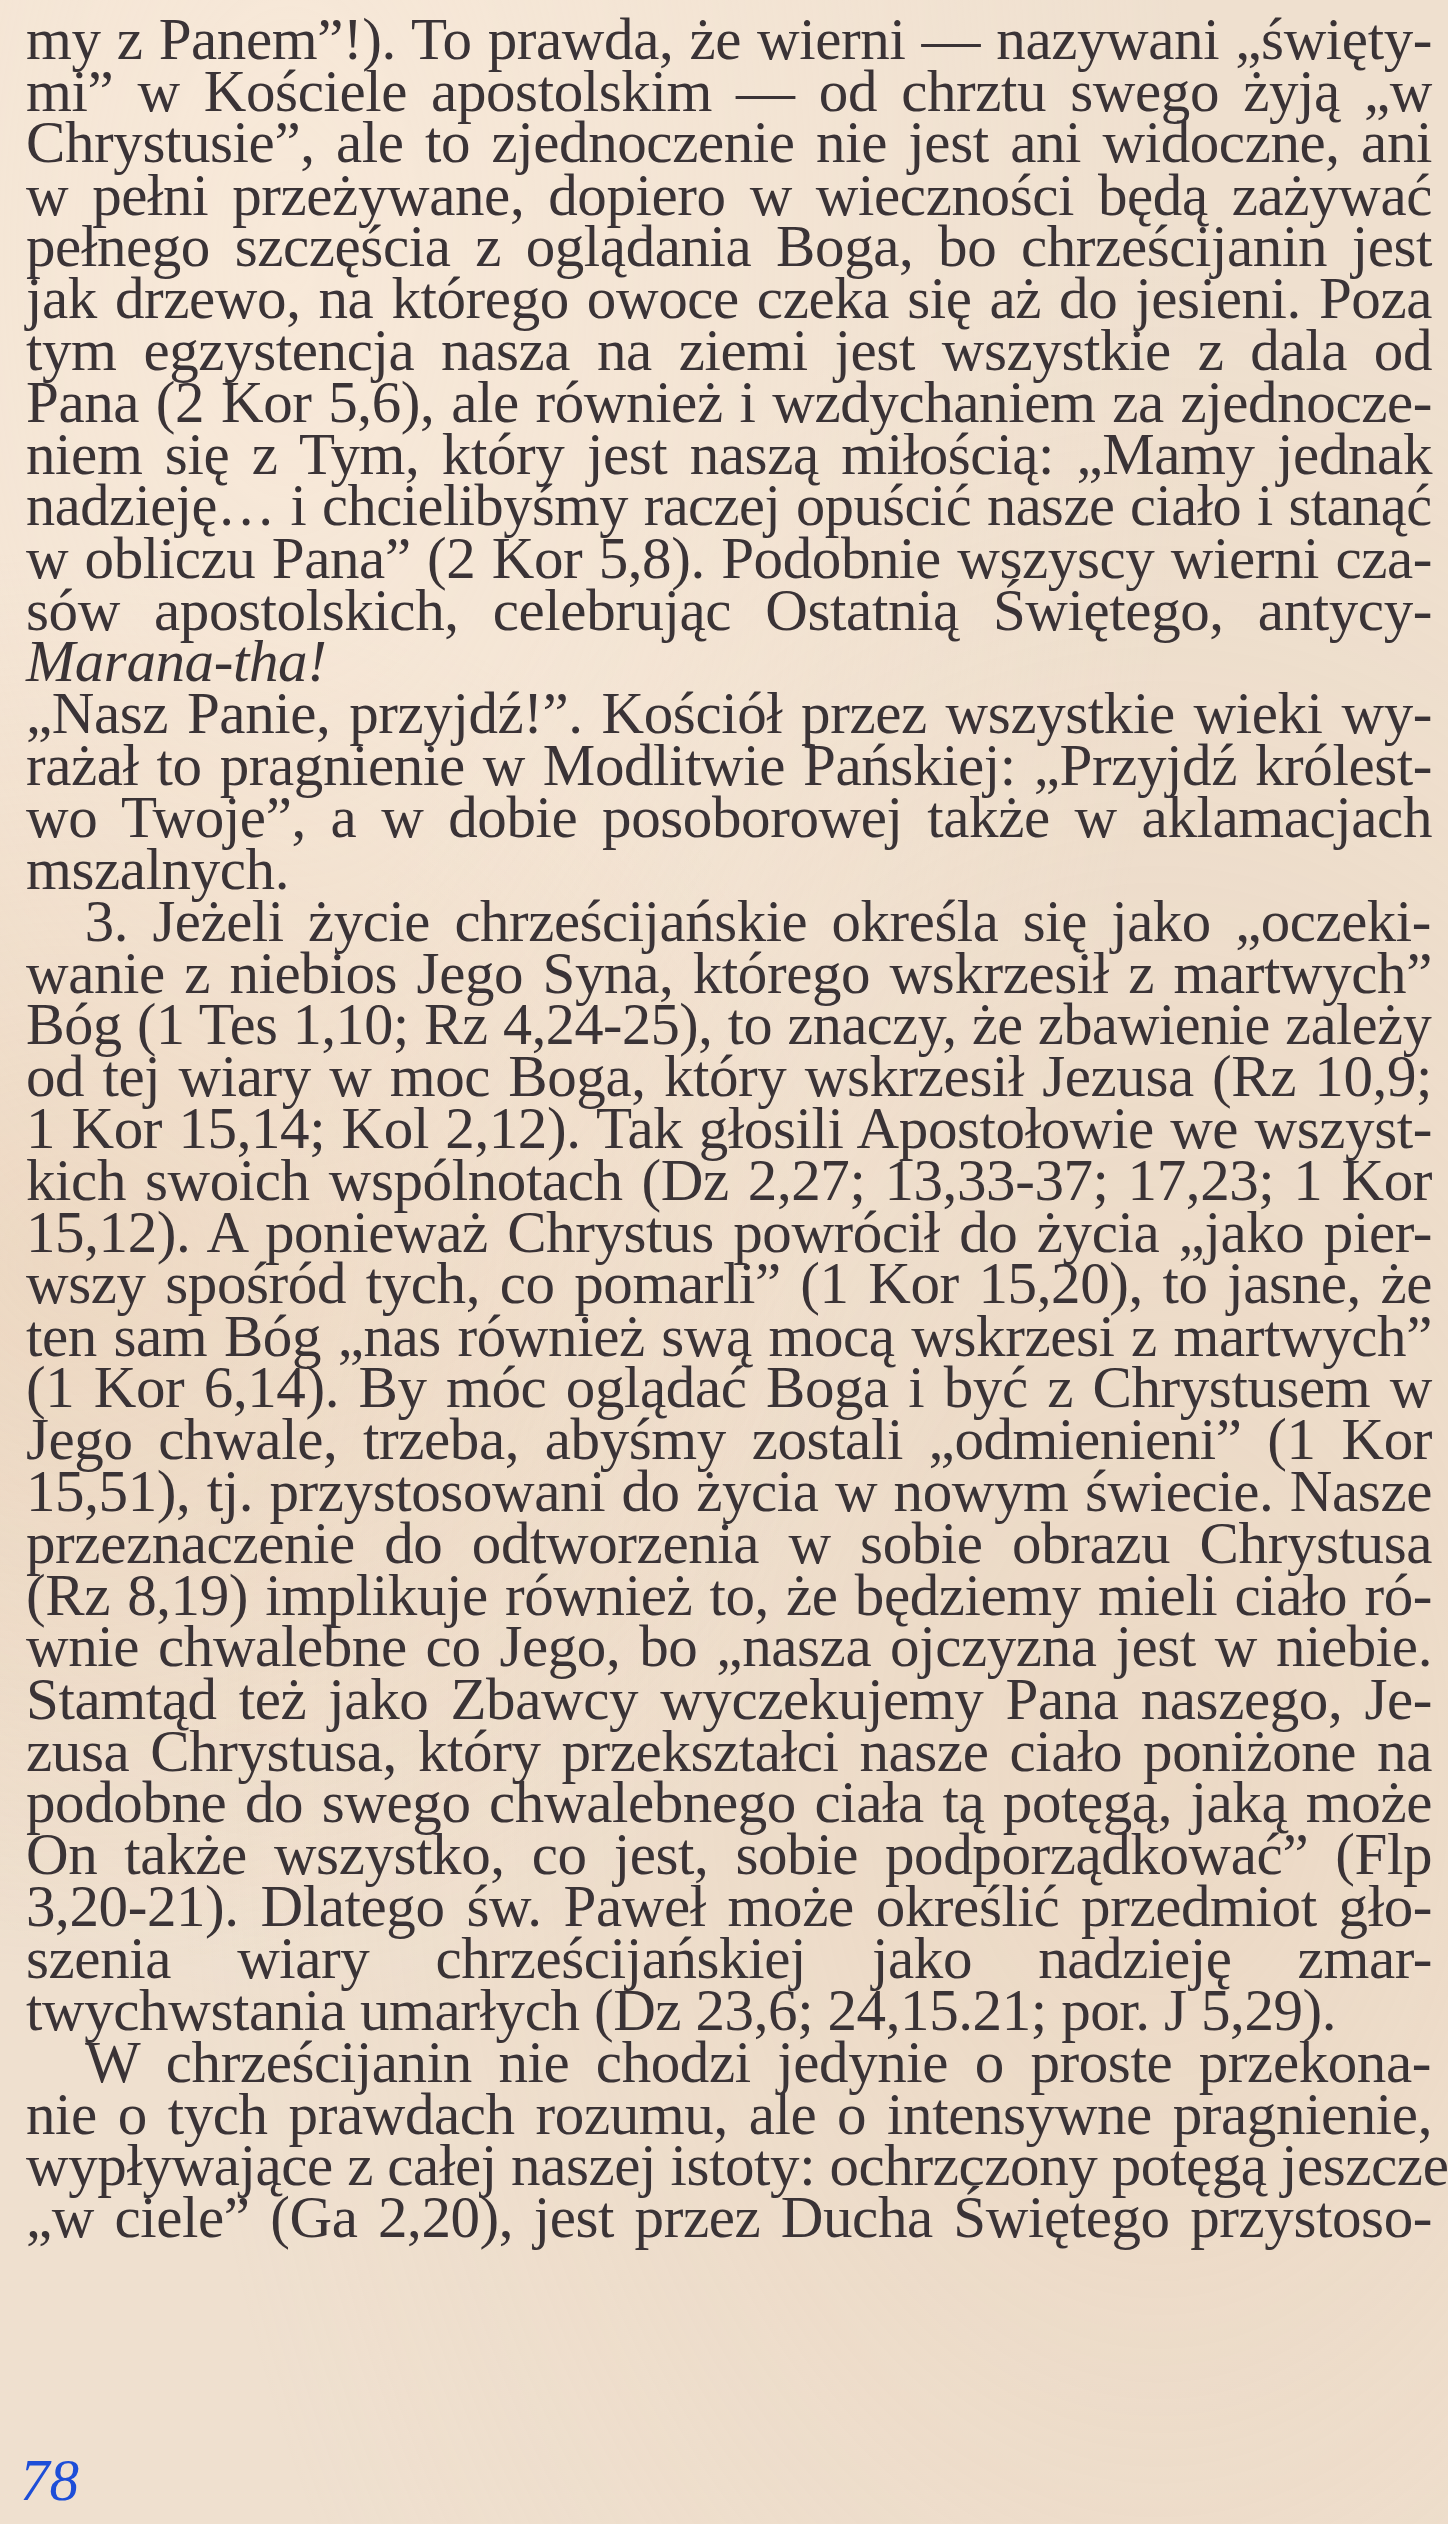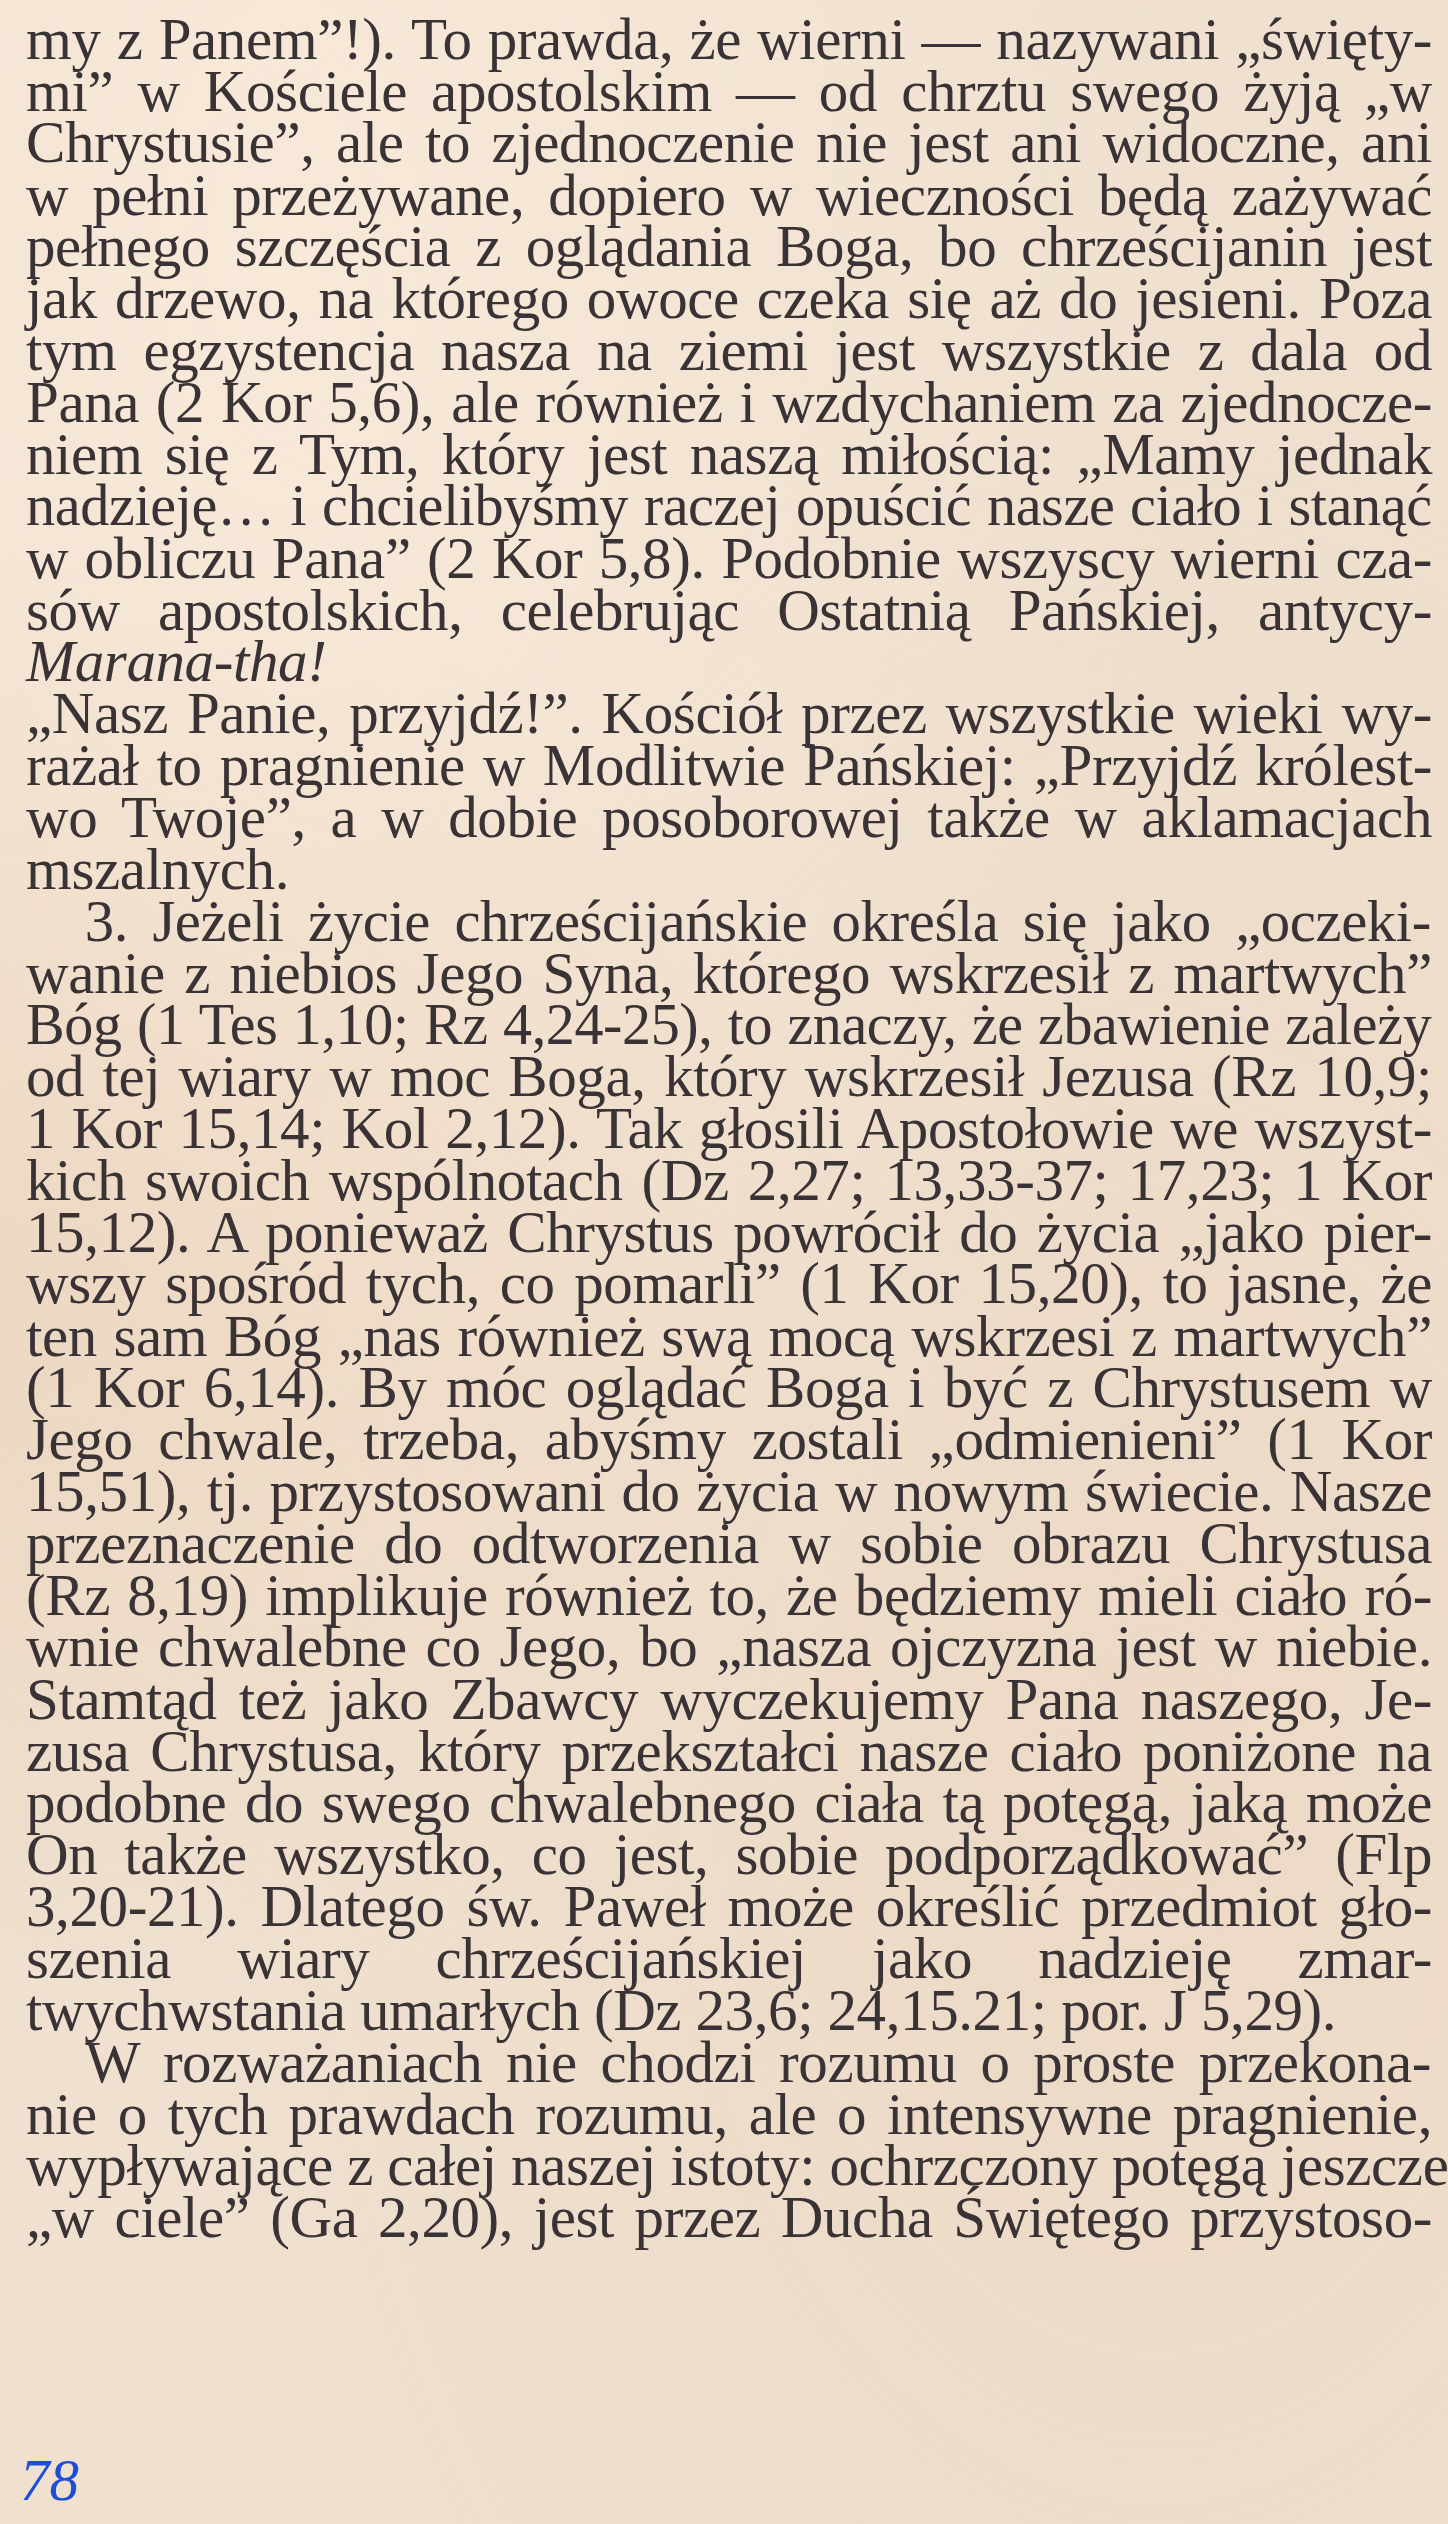--- a/index.html
+++ b/index.html
@@ -91,21 +91,21 @@
       <div class="line" style="top: 421px; width: 1406px;">
         <span class="justify" style="width: 1406px; display: block; text-align-last: justify;">niem się z Tym, który jest naszą miłością: „Mamy jednak</span>
       </div>
       <div class="line" style="top: 472px; width: 1406px; transform: scaleX(0.9878);">
         <span class="justify" style="width: 1423px; display: block; text-align-last: justify;">nadzieję… i chcielibyśmy raczej opuścić nasze ciało i stanąć</span>
       </div>
       <div class="line" style="top: 525px; width: 1406px;">
         <span class="justify" style="width: 1406px; display: block; text-align-last: justify;">w obliczu Pana” (2 Kor 5,8). Podobnie wszyscy wierni cza-</span>
       </div>
       <div class="line" style="top: 577px; width: 1406px;">
-        <span class="justify" style="width: 1406px; display: block; text-align-last: justify;">sów apostolskich, celebrując Ostatnią Pańskiej, antycy-</span>
+        <span class="justify" style="width: 1406px; display: block; text-align-last: justify;">sów apostolskich, celebrując Ostatnią Świętego, antycy-</span>
       </div>
       <div class="line" style="top: 628px; width: 1406px;">
         <span class="justify" style="width: 1406px; display: flex; justify-content: space-between; text-align-last: auto;">
           <span class="em">Marana-tha!</span>
         </span>
       </div>
       <div class="line" style="top: 680px; width: 1406px;">
         <span class="justify" style="width: 1406px; display: block; text-align-last: justify;">„Nasz Panie, przyjdź!”. Kościół przez wszystkie wieki wy-</span>
       </div>
       <div class="line" style="top: 732px; width: 1406px;">
@@ -177,21 +177,21 @@
       <div class="line" style="top: 1873px; width: 1406px;">
         <span class="justify" style="width: 1406px; display: block; text-align-last: justify;">3,20-21). Dlatego św. Paweł może określić przedmiot gło-</span>
       </div>
       <div class="line" style="top: 1925px; width: 1406px;">
         <span class="justify" style="width: 1406px; display: block; text-align-last: justify;">szenia wiary chrześcijańskiej jako nadzieję zmar-</span>
       </div>
       <div class="line" style="top: 1977px; width: 1406px;">
         <span class="" style="width: 1406px; display: block; text-align-last: auto;">twychwstania umarłych (Dz 23,6; 24,15.21; por. J 5,29).</span>
       </div>
       <div class="line" style="top: 2029px; width: 1406px;">
-        <span class="justify indent" style="width: 1346px; display: block; text-align-last: justify;">W rozważaniach nie chodzi rozumu o proste przekona-</span>
+        <span class="justify indent" style="width: 1346px; display: block; text-align-last: justify;">W chrześcijanin nie chodzi jedynie o proste przekona-</span>
       </div>
       <div class="line" style="top: 2081px; width: 1406px;">
         <span class="justify" style="width: 1406px; display: block; text-align-last: justify;">nie o tych prawdach rozumu, ale o intensywne pragnienie,</span>
       </div>
       <div class="line" style="top: 2132px; width: 1406px;">
         <span class="justify" style="width: 1406px; display: block; text-align-last: justify;">wypływające z całej naszej istoty: ochrzczony potęgą jeszcze</span>
       </div>
       <div class="line" style="top: 2184px; width: 1406px;">
         <span class="justify" style="width: 1406px; display: block; text-align-last: justify;">„w ciele” (Ga 2,20), jest przez Ducha Świętego przystoso-</span>
       </div>

